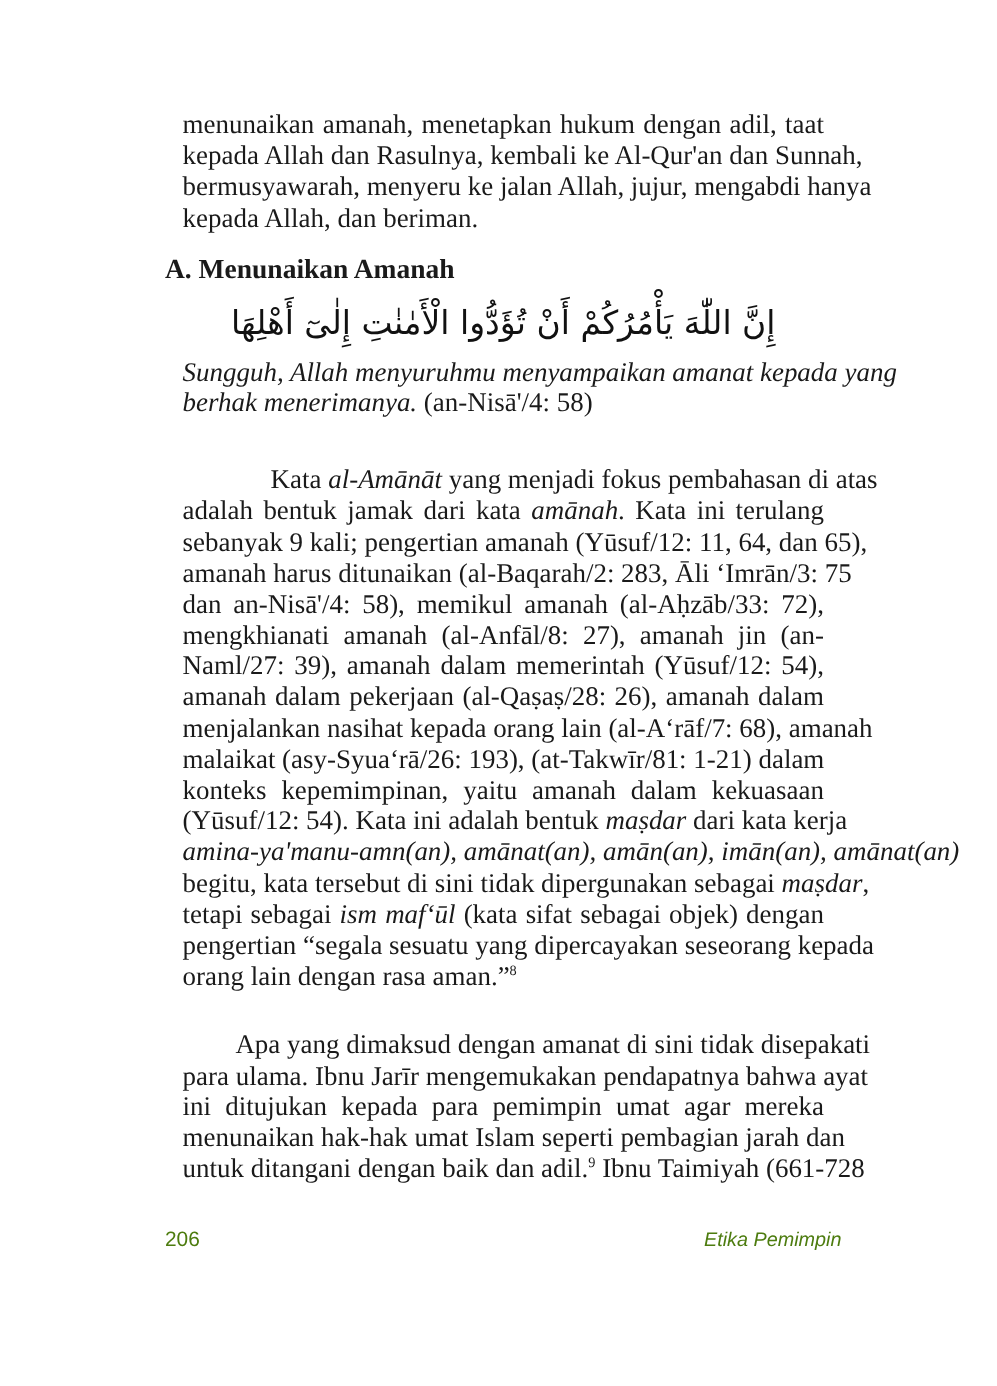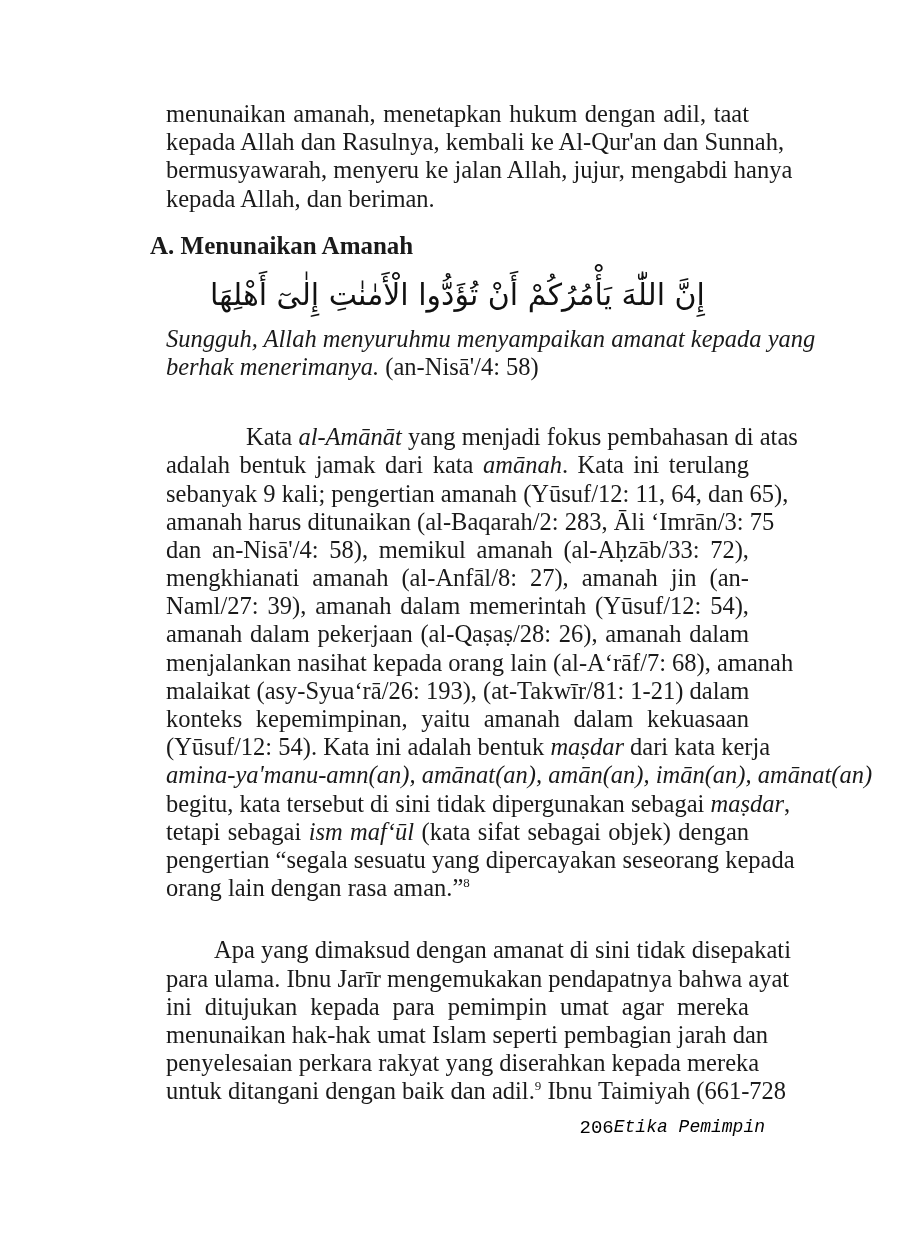--- a/index.html
+++ b/index.html
@@ -24,22 +24,22 @@
   .arabic {
     text-align: center; direction: rtl; margin-top: 12px; height: 44px;
     font-family: "DejaVu Sans", sans-serif; font-size: 30px; line-height: 44px;
     color: #111;
   }
   .translation { margin-top: 8px; }
   .it { font-style: italic; }
   sup { font-size: 13px; vertical-align: 9px; line-height: 0; }
   .footer {
     position: absolute; left: 150px; top: 1117px; width: 615px;
-    font-family: Liberation Mono, monospace; font-size: 19px;
-    display: flex; justify-content: flex-end; color: #000000;
+    font-family: Liberation Sans, sans-serif; font-size: 19px;
+    display: flex; justify-content: space-between; color: #4d7c0f;
   }
   .footer .title { font-style: italic; font-size: 18px; }
   .gap-p { height: 10px; }
   .gap-s { height: 2px; }
 </style>
 </head>
 <body>
 
 <div class="page">
 
@@ -81,21 +81,20 @@
     <span class="line last"><span>orang lain dengan rasa aman.”</span><sup>8</sup></span>
   </div>
 
   <div class="gap-s"></div>
 
   <div class="para">
     <span class="line indent">Apa yang dimaksud dengan amanat di sini tidak disepakati</span>
     <span class="line">para ulama. Ibnu Jarīr mengemukakan pendapatnya bahwa ayat</span>
     <span class="line">ini ditujukan kepada para pemimpin umat agar mereka</span>
     <span class="line">menunaikan hak-hak umat Islam seperti pembagian jarah dan</span>
-    <span class="line">penyelesaian perkara rakyat yang diserahkan kepada mereka</span>
     <span class="line"><span>untuk ditangani dengan baik dan adil.</span><sup>9</sup><span> Ibnu Taimiyah (661-728</span></span>
   </div>
 </div>
 
 <div class="footer">
   <span>206</span>
   <span class="title">Etika Pemimpin</span>
 </div>
 
 </body></html>

